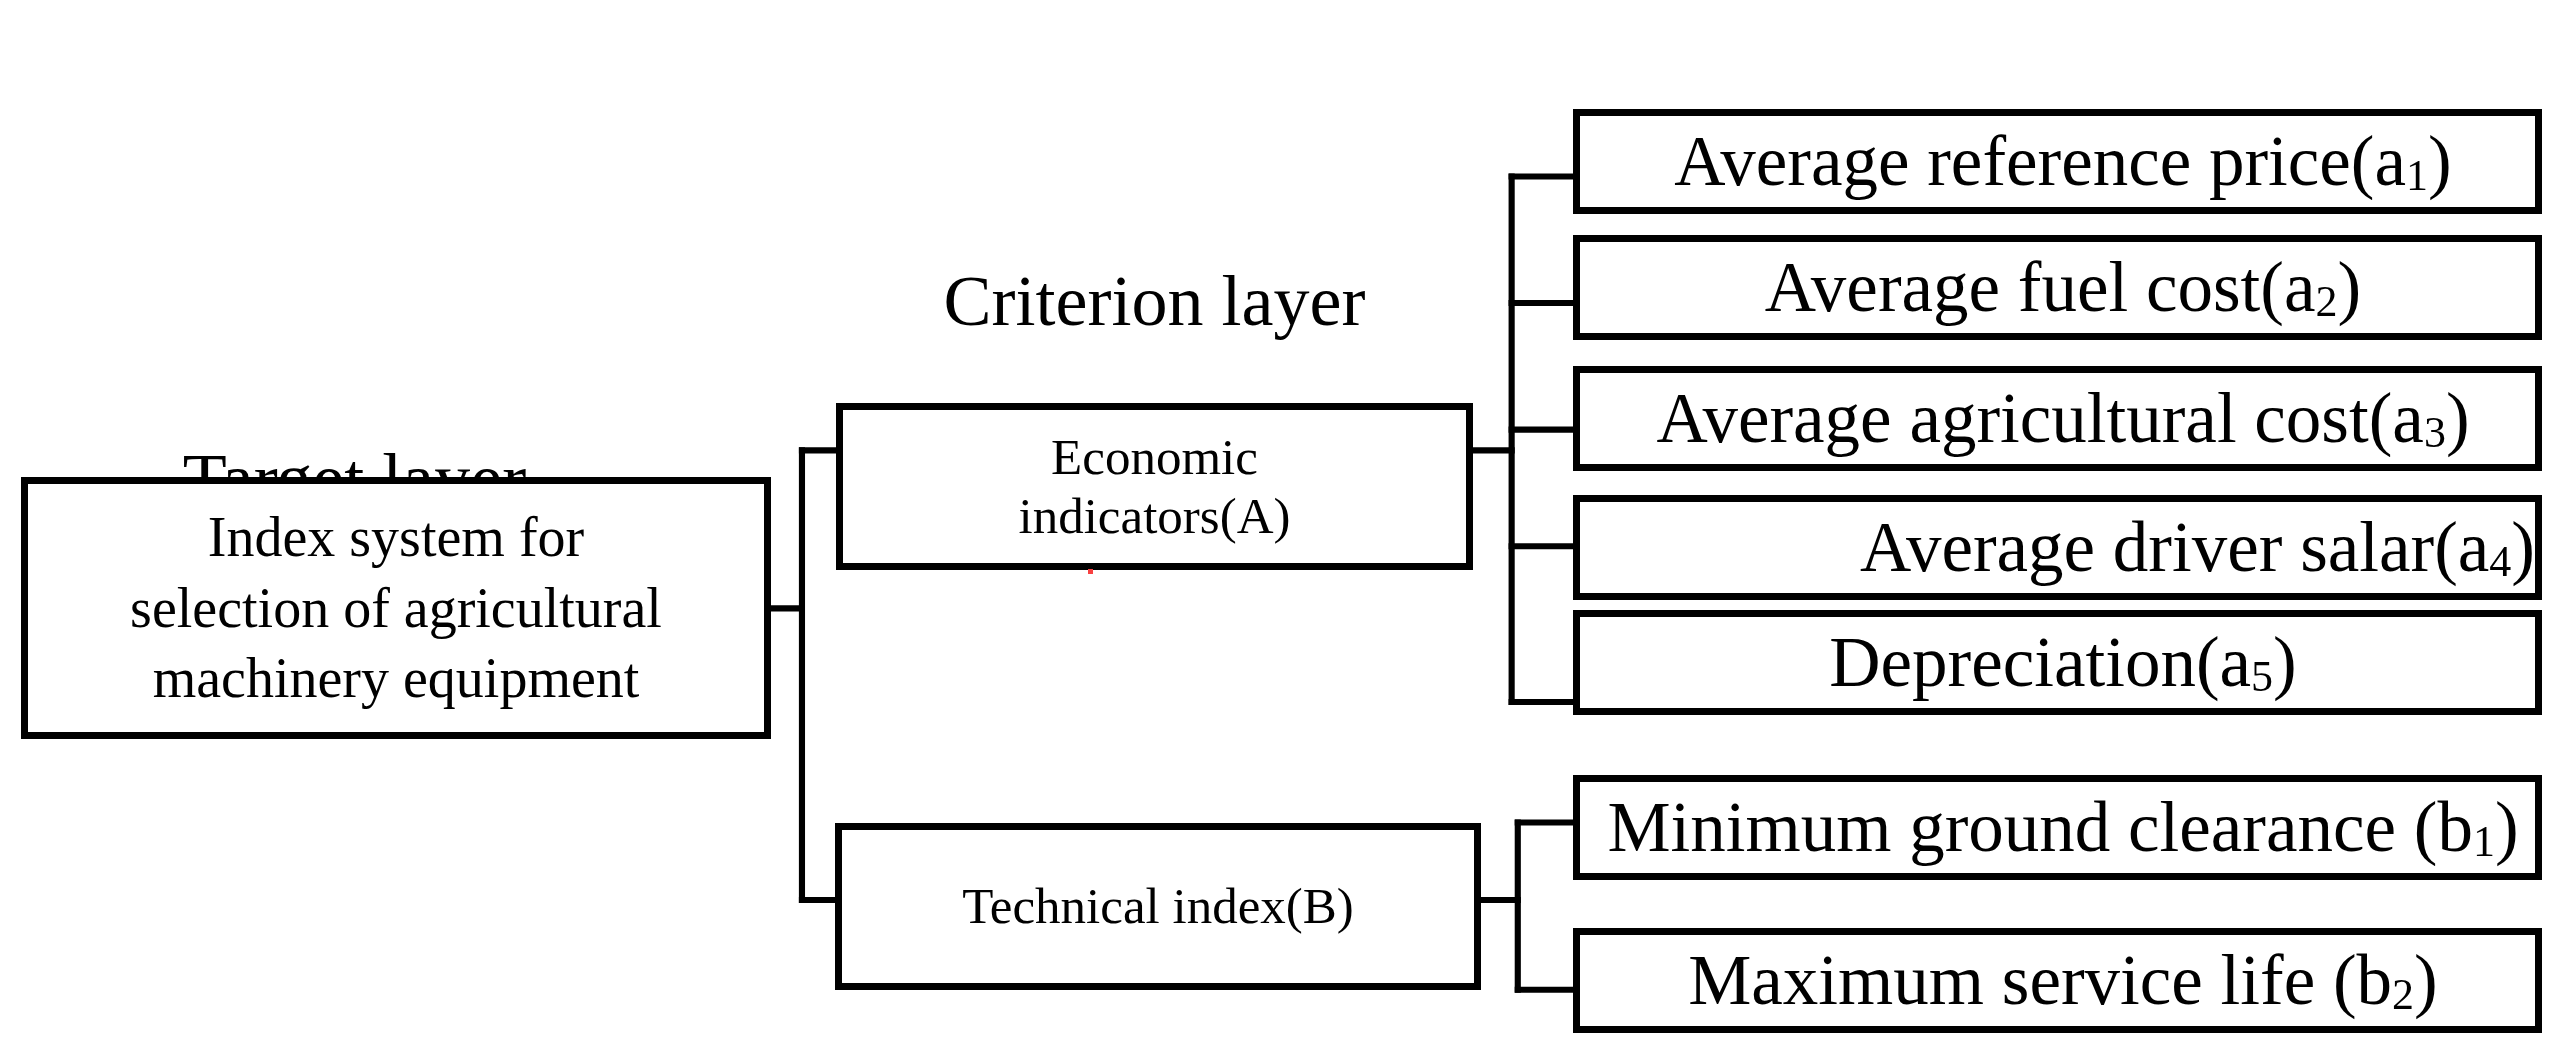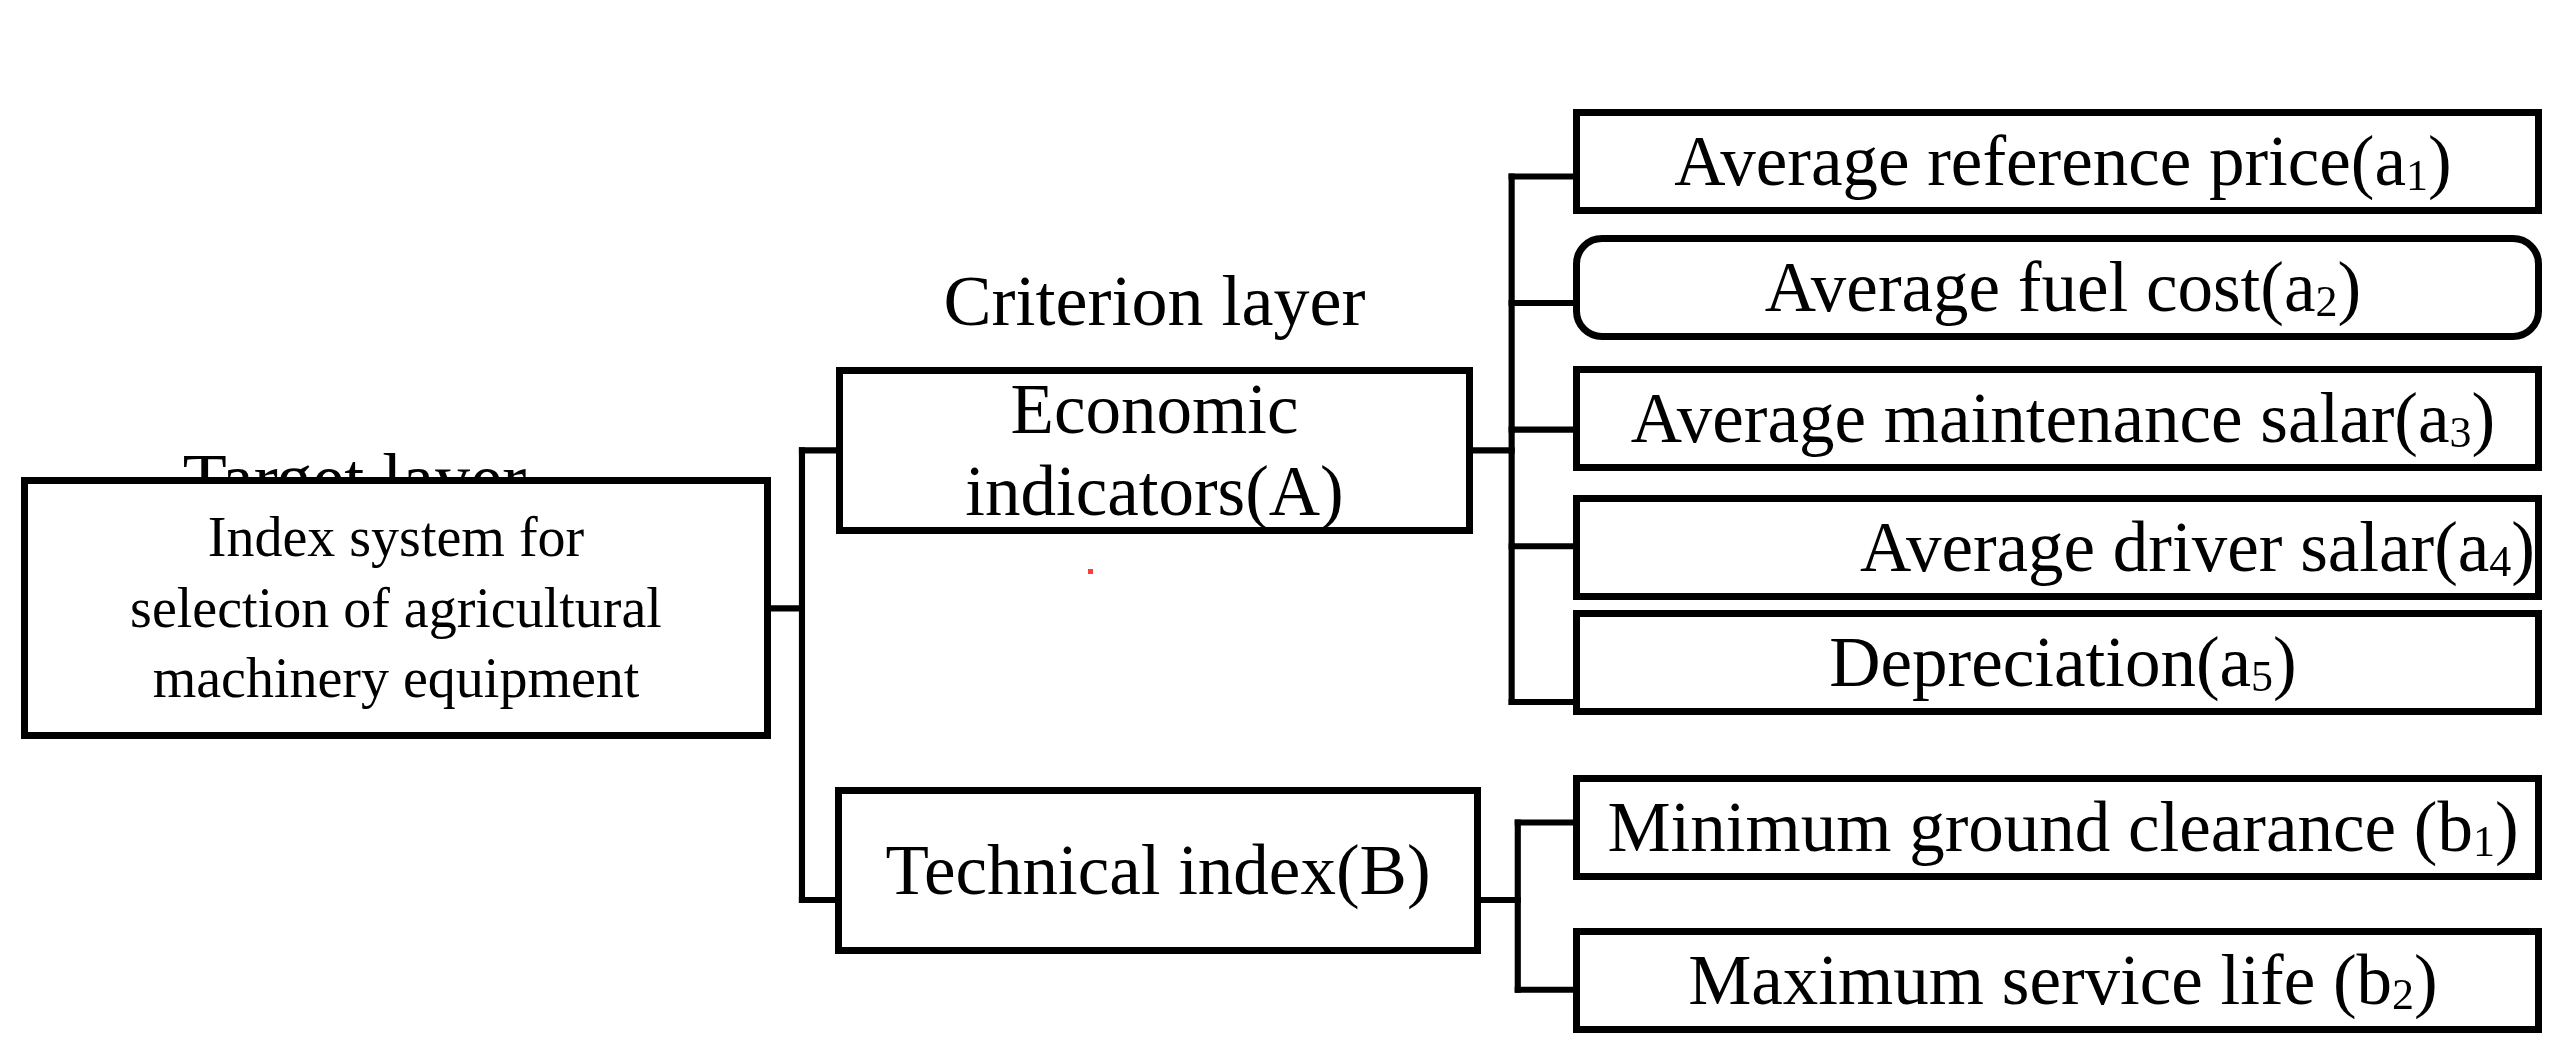--- a/index.html
+++ b/index.html
@@ -31,21 +31,21 @@
     background: #ffffff;
     display: flex;
     flex-direction: column;
     align-items: center;
     justify-content: center;
     text-align: center;
     white-space: nowrap;
   }
   .node .line { display: block; }
   .target-node  { font-size: 56px; line-height: 1.26; font-family: Liberation Serif, serif; }
-  .criterion-node { font-size: 71px; line-height: 1.15; }
+  .criterion-node { font-size: 51px; line-height: 1.15; margin-top: 36px; }
   .index-node {
     left: 1573px;
     width: 969px;
     height: 105px;
     font-size: 71px;
     line-height: 1.1;
     padding-left: 11px;
   }
   sub {
     font-size: 0.62em;
@@ -115,25 +115,25 @@
     <span class="line">Economic</span>
     <span class="line">indicators(A)</span>
   </div>
   <div class="node criterion-node" style="left:835px; top:787px; width:646px; height:167px;">
     <span class="line">Technical index(B)</span>
   </div>
 
   <div class="node index-node" style="top:109px;">
     <span class="line"><span>Average reference price(a</span><sub>1</sub><span>)</span></span>
   </div>
-  <div class="node index-node" style="top:235px;border-radius:29px;">
+  <div class="node index-node" style="top:235px;">
     <span class="line"><span>Average fuel cost(a</span><sub>2</sub><span>)</span></span>
   </div>
   <div class="node index-node" style="top:366px;">
-    <span class="line"><span>Average maintenance salar(a</span><sub>3</sub><span>)</span></span>
+    <span class="line"><span>Average agricultural cost(a</span><sub>3</sub><span>)</span></span>
   </div>
   <div class="node index-node" style="top:495px;align-items:flex-end;">
     <span class="line"><span>Average driver salar(a</span><sub>4</sub><span>)</span></span>
   </div>
   <div class="node index-node" style="top:610px;">
     <span class="line"><span>Depreciation(a</span><sub>5</sub><span>)</span></span>
   </div>
   <div class="node index-node" style="top:775px;">
     <span class="line"><span>Minimum ground clearance (b</span><sub>1</sub><span>)</span></span>
   </div>

